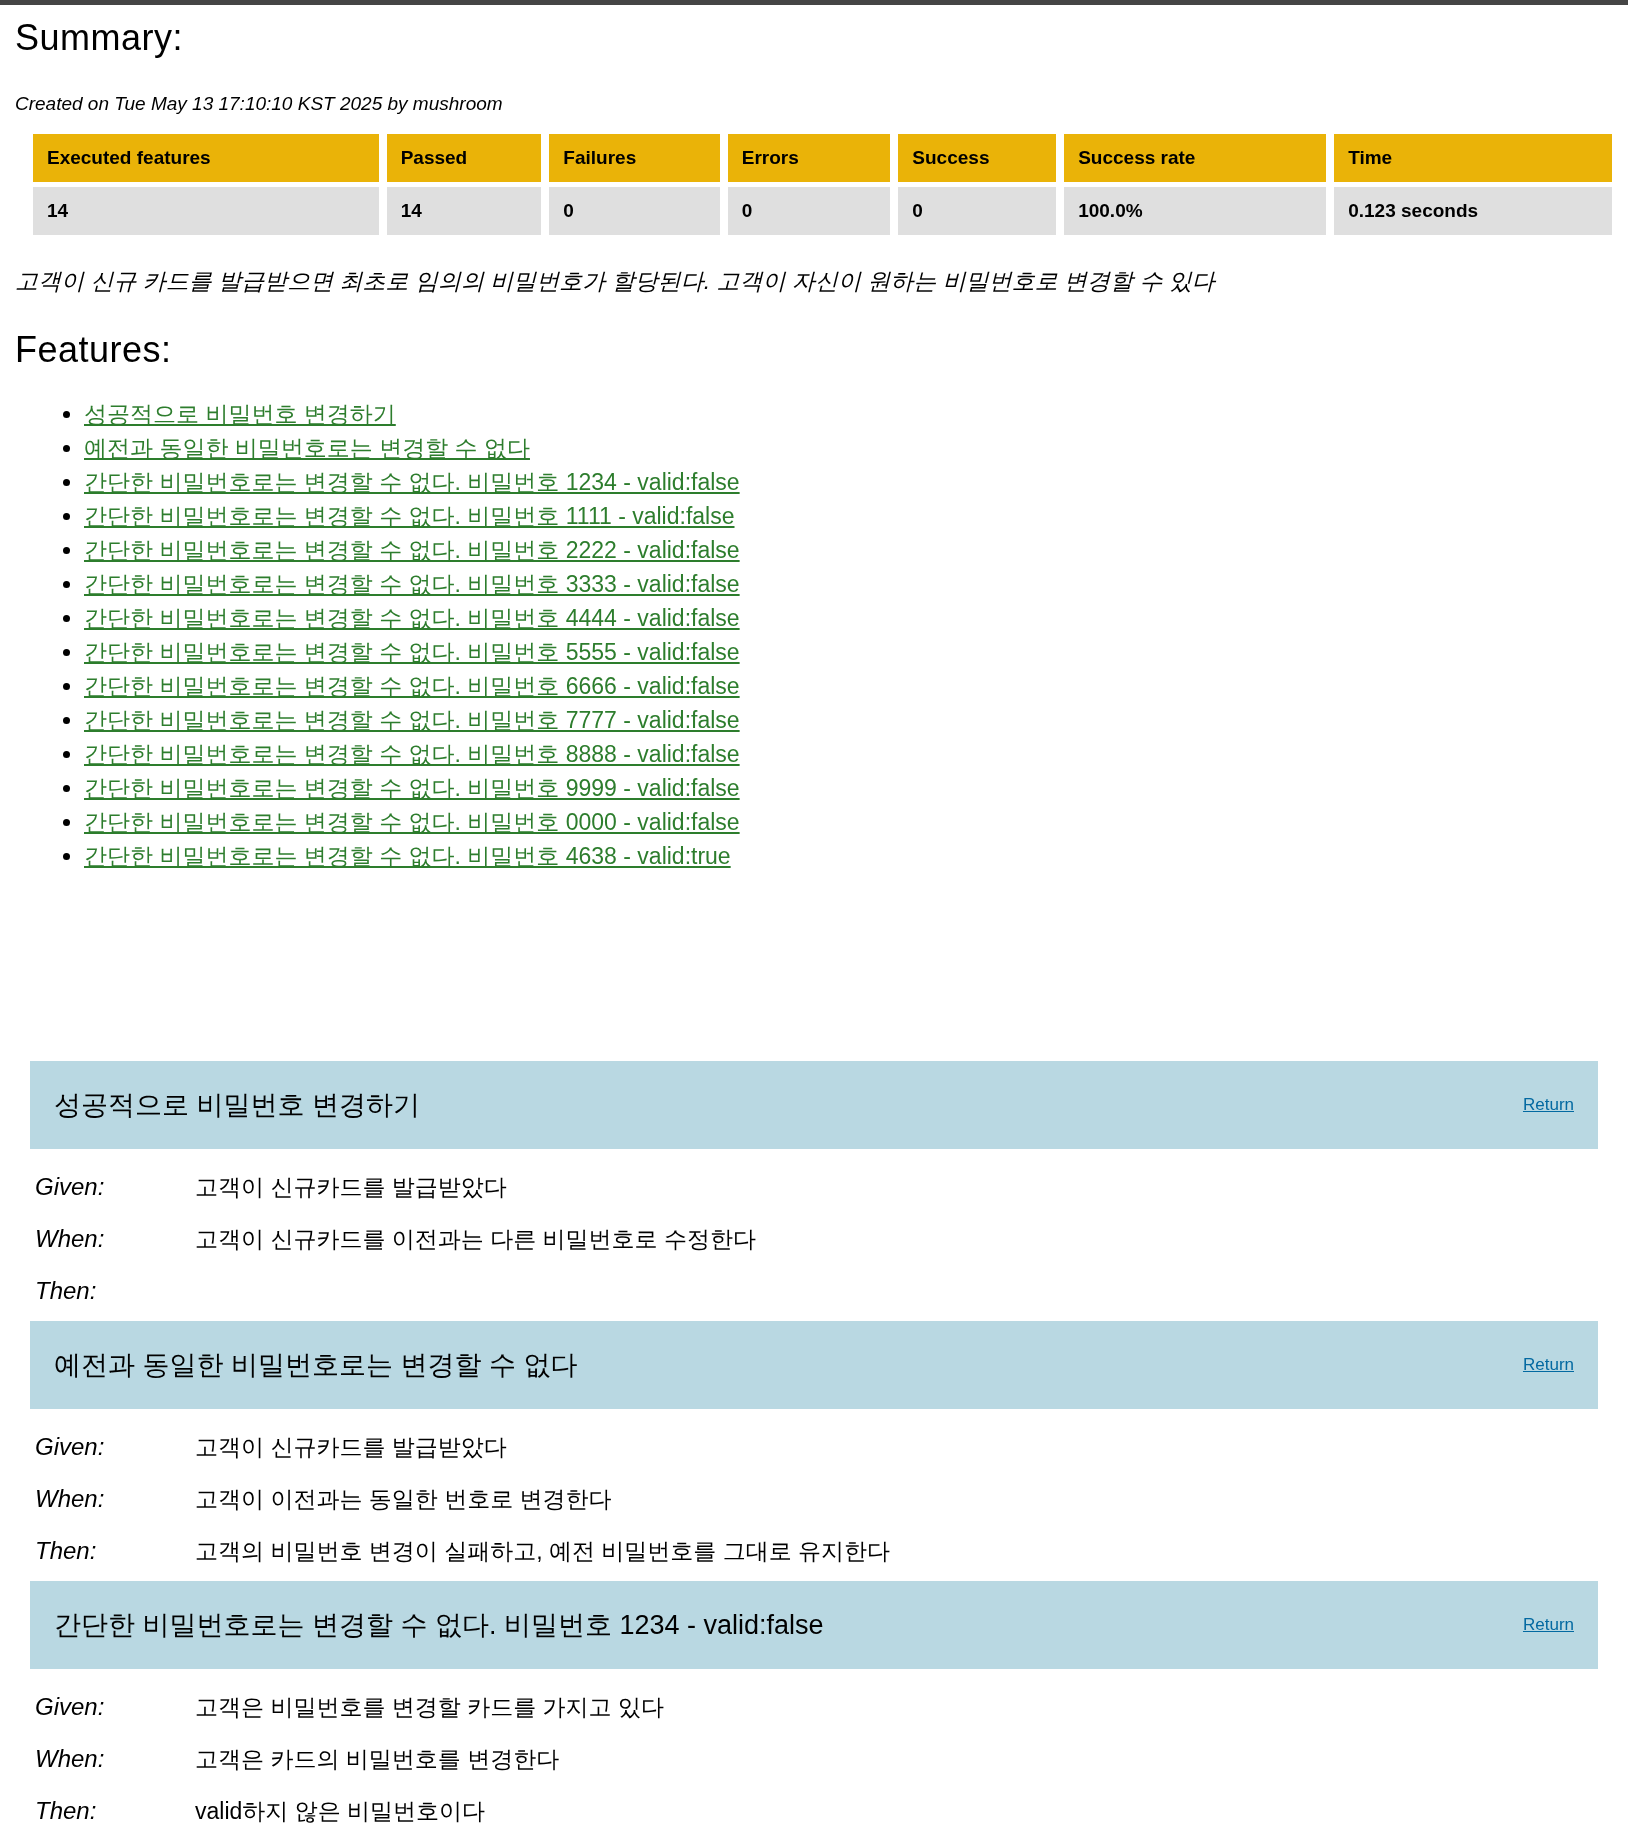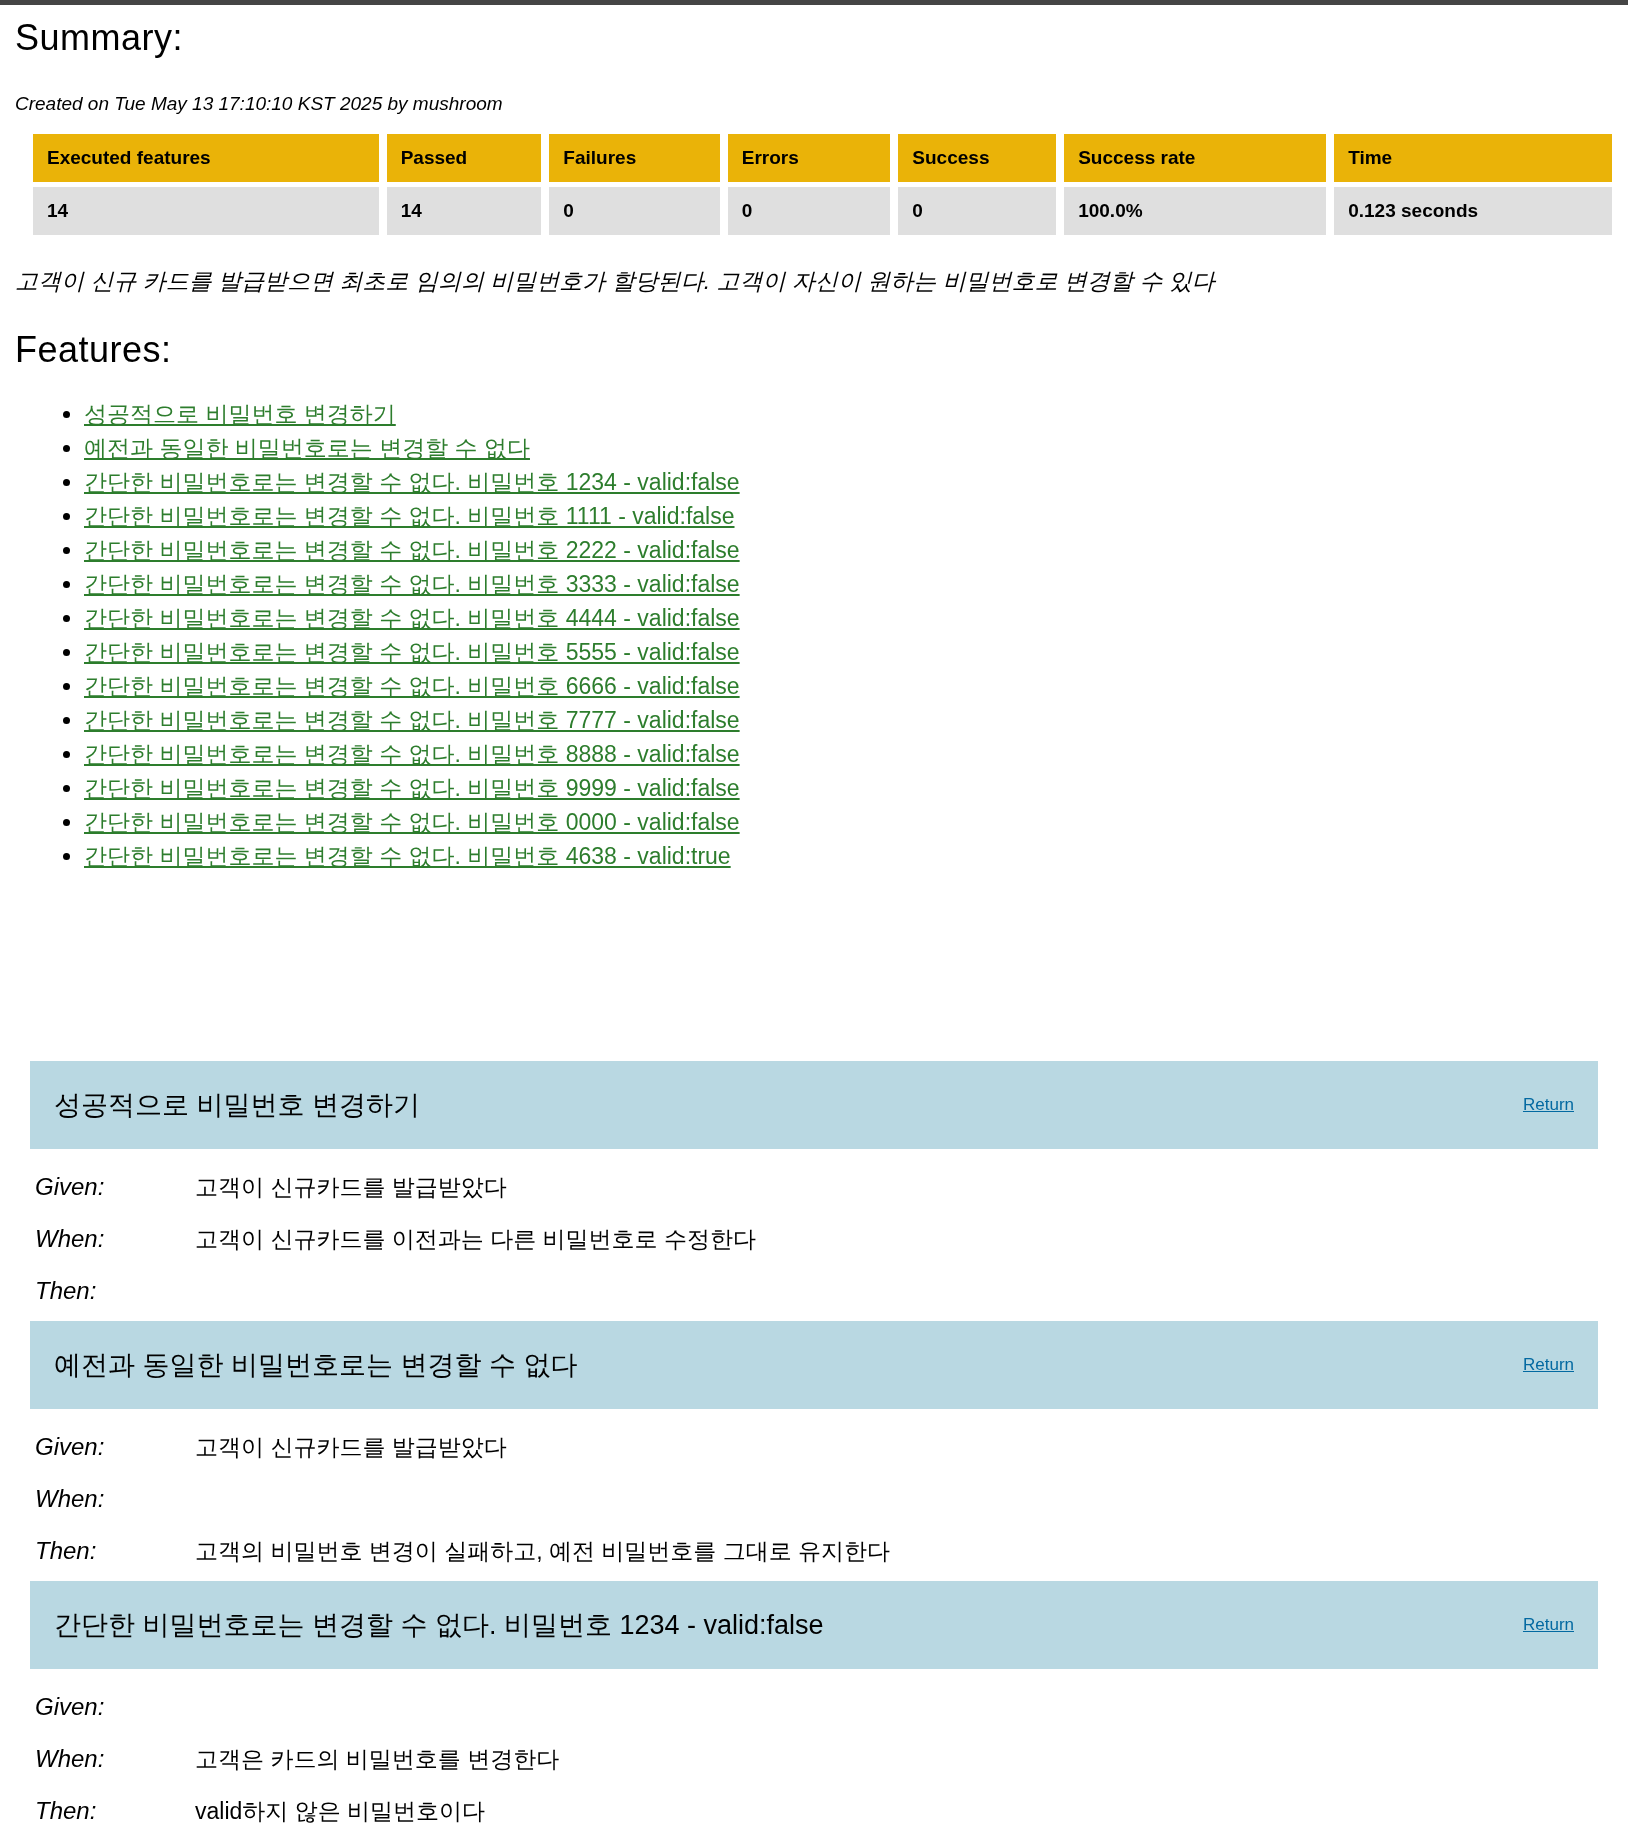--- a/index.html
+++ b/index.html
@@ -191,35 +191,37 @@
         <span class="scn-title">예전과 동일한 비밀번호로는 변경할 수 없다</span>
         <a class="return-link" href="#">Return</a>
       </div>
       <div class="scn-steps">
         <div class="step">
           <span class="step-kw">Given:</span>
           <span class="step-text">고객이 신규카드를 발급받았다</span>
         </div>
         <div class="step">
           <span class="step-kw">When:</span>
+          <span class="step-text">고객이 이전과는 동일한 번호로 변경한다</span>
         </div>
         <div class="step">
           <span class="step-kw">Then:</span>
           <span class="step-text">고객의 비밀번호 변경이 실패하고, 예전 비밀번호를 그대로 유지한다</span>
         </div>
       </div>
     </section>
     <section class="scenario">
       <div class="scn-header">
         <span class="scn-title">간단한 비밀번호로는 변경할 수 없다. 비밀번호 1234 - valid:false</span>
         <a class="return-link" href="#">Return</a>
       </div>
       <div class="scn-steps">
         <div class="step">
           <span class="step-kw">Given:</span>
+          <span class="step-text">고객은 비밀번호를 변경할 카드를 가지고 있다</span>
         </div>
         <div class="step">
           <span class="step-kw">When:</span>
           <span class="step-text">고객은 카드의 비밀번호를 변경한다</span>
         </div>
         <div class="step">
           <span class="step-kw">Then:</span>
           <span class="step-text">valid하지 않은 비밀번호이다</span>
         </div>
         <div class="step">

